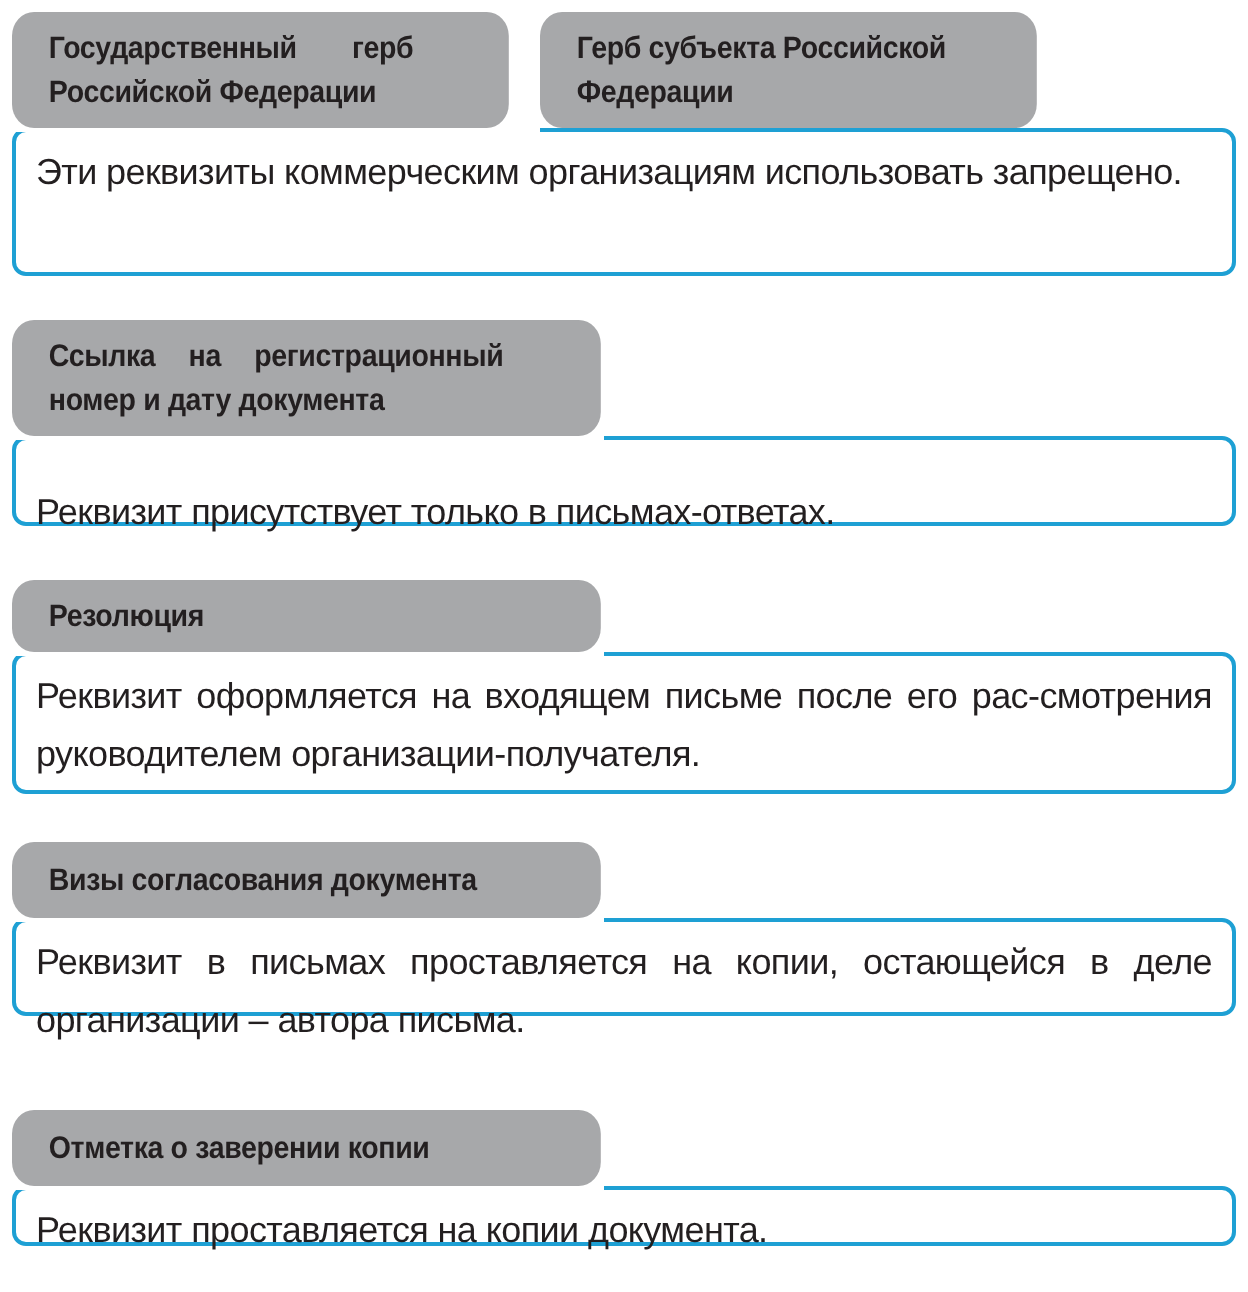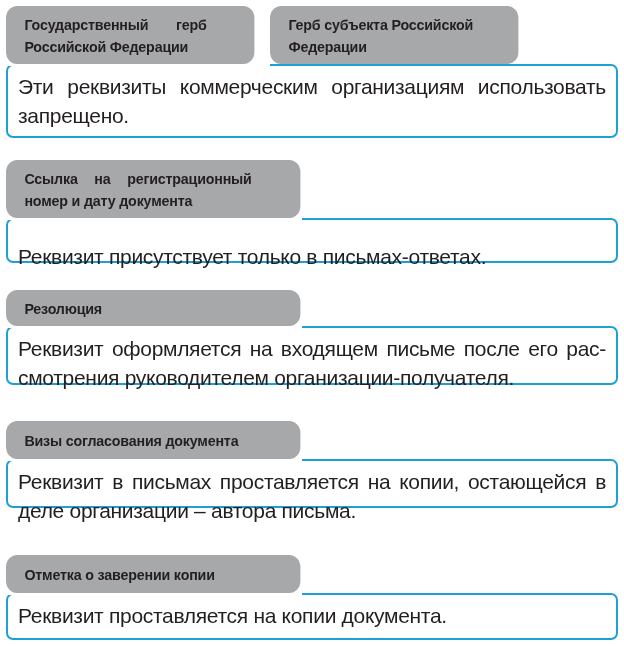--- a/index.html
+++ b/index.html
@@ -5,21 +5,21 @@
   html, body { margin: 0; padding: 0; background: #ffffff; }
   body { width: 624px; height: 646px; position: relative; overflow: hidden;
          font-family: "Liberation Sans", "DejaVu Sans", sans-serif; }
   .tab { position: absolute; background: #a7a8aa; border-radius: 12px 12px 12px 12px;
          color: #231f20; font-weight: bold; font-size: 15.5px; line-height: 22px;
          box-sizing: border-box; padding: 8px 18px 0 20px; letter-spacing: -0.2px;
          transform: scaleX(0.92); transform-origin: left top; }
   .tab span { display: block; }
   .box { position: absolute; left: 6px; width: 612px; box-sizing: border-box;
          border: 2px solid #1ea0d4; border-radius: 7px; background: #fff;
-         color: #231f20; font-size: 21px; line-height: 29px;
+         color: #231f20; font-size: 18px; line-height: 29px;
          padding: 6px 10px 0 10px; }
   .box .txt { display: block; text-align: justify; letter-spacing: -0.3px; }
   .mask { position: absolute; background: #fff; height: 4px; }
 </style>
 </head>
 <body>
 
 <div class="box" style="top:64px;height:74px;">
   <span class="txt">Эти реквизиты коммерческим организациям использовать запрещено.</span>
 </div>
@@ -36,35 +36,35 @@
 
 <div class="box" style="top:218px;height:45px;padding-top:22px;">
   <span class="txt">Реквизит присутствует только в письмах-ответах.</span>
 </div>
 <div class="mask" style="left:6px;top:216px;width:296px;"></div>
 <div class="tab" style="left:6px;top:160px;width:320px;height:58px;">
   <span style="word-spacing:14px;">Ссылка   на   регистрационный</span>
   <span>номер и дату документа</span>
 </div>
 
-<div class="box" style="top:326px;height:59px;">
+<div class="box" style="top:326px;height:71px;">
   <span class="txt">Реквизит оформляется на входящем письме после его рас-смотрения руководителем организации-получателя.</span>
 </div>
 <div class="mask" style="left:6px;top:324px;width:296px;"></div>
 <div class="tab" style="left:6px;top:290px;width:320px;height:36px;padding-top:8px;">
   <span>Резолюция</span>
 </div>
 
 <div class="box" style="top:459px;height:49px;">
   <span class="txt">Реквизит в письмах проставляется на копии, остающейся в деле организации – автора письма.</span>
 </div>
 <div class="mask" style="left:6px;top:457px;width:296px;"></div>
 <div class="tab" style="left:6px;top:421px;width:320px;height:38px;padding-top:9px;">
   <span>Визы согласования документа</span>
 </div>
 
-<div class="box" style="top:593px;height:47px;padding-top:6px;">
+<div class="box" style="top:593px;height:30px;padding-top:6px;">
   <span class="txt">Реквизит проставляется на копии документа.</span>
 </div>
 <div class="mask" style="left:6px;top:591px;width:296px;"></div>
 <div class="tab" style="left:6px;top:555px;width:320px;height:38px;padding-top:9px;">
   <span>Отметка о заверении копии</span>
 </div>
 
 </body></html>

